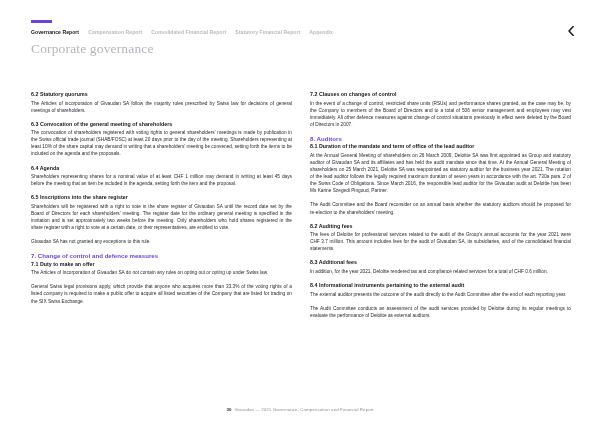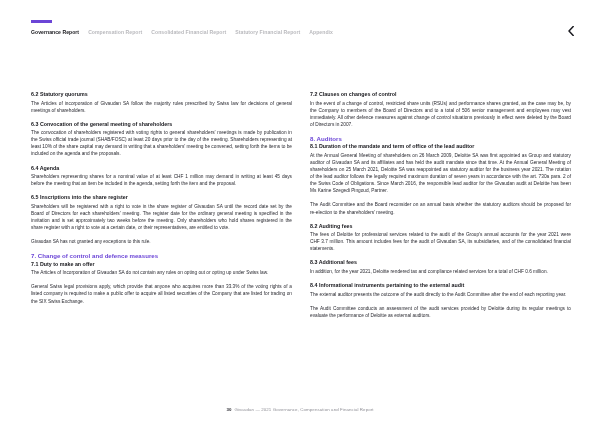--- a/index.html
+++ b/index.html
@@ -141,20 +141,21 @@
 
     </div>
 
     <div class="nav-back">
       <svg width="8" height="10" viewBox="0 0 8 10" aria-hidden="true">
         <path d="M6.2 0.6 L2.0 5.0 L6.2 9.4" stroke="#18181e" stroke-width="1.5" fill="none" stroke-linecap="round" stroke-linejoin="round"></path>
       </svg>
     </div>
   </div>
 
+  <div class="page-title">Corporate governance</div>
 
   <div class="columns">
 
     <div class="col">
 
       <h3 class="sec">6.2  Statutory quorums</h3>
       <p class="body">The Articles of incorporation of Givaudan SA follow the majority rules prescribed by Swiss law for decisions of general meetings of shareholders.</p>
 
       <div class="gap-md"></div>
 

